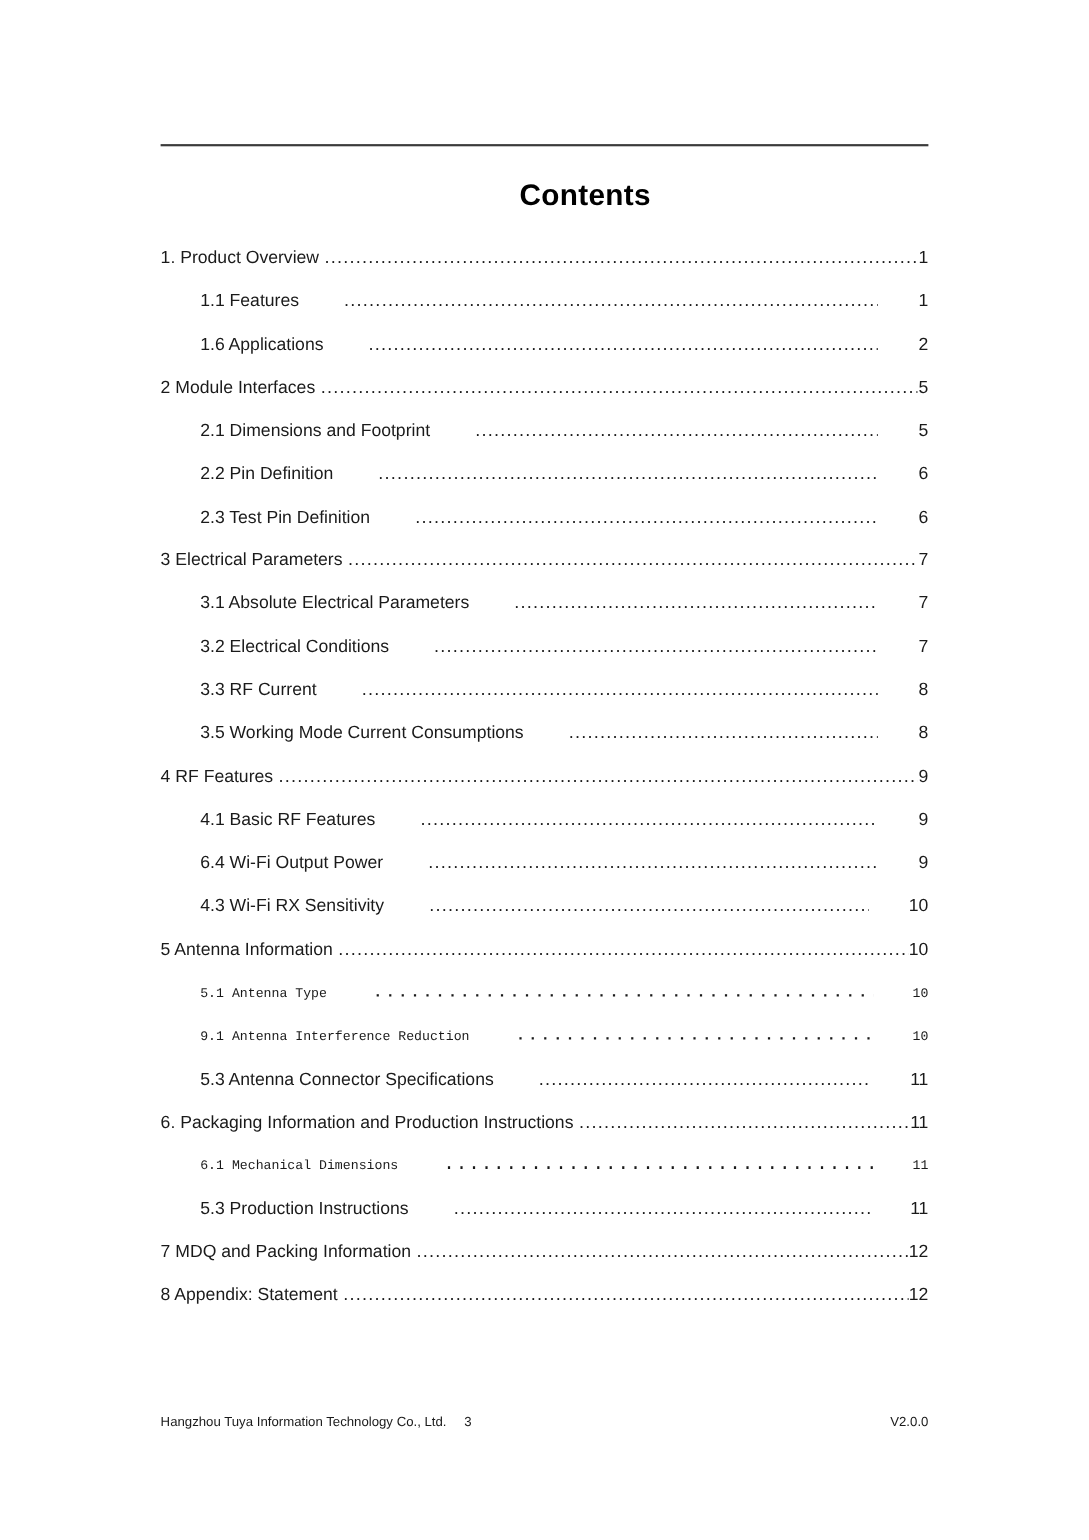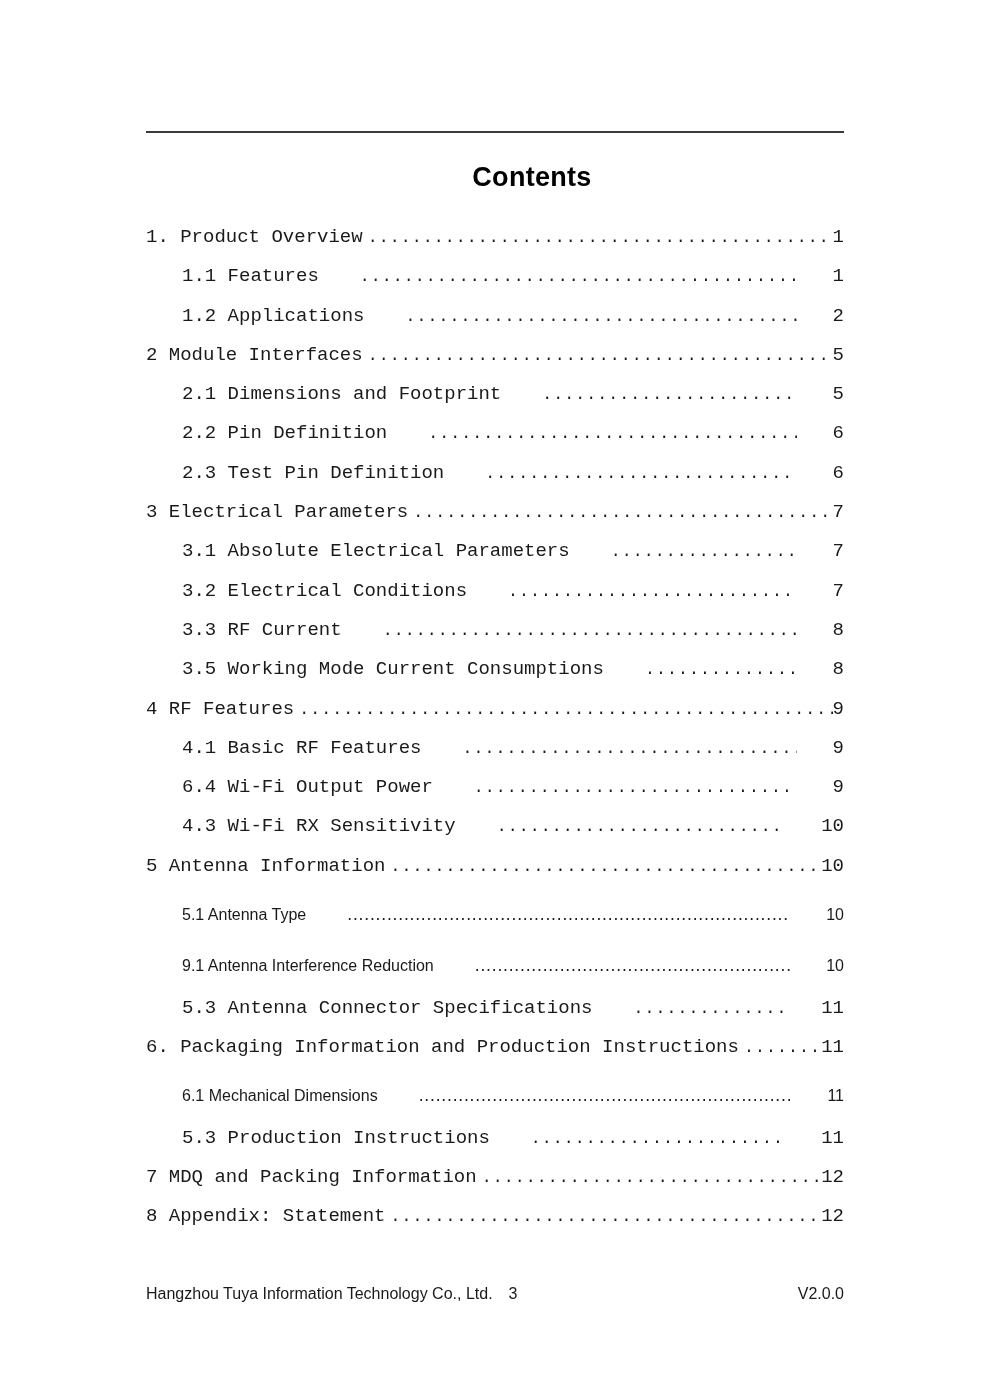--- a/index.html
+++ b/index.html
@@ -78,33 +78,32 @@
   .toc {
     position: absolute;
     left: 146px;
     top: 226px;
     width: 698px;
   }
   .toc-entry {
     display: flex;
     align-items: baseline;
     height: 39.3px;
-    font-size: 19px;
-    font-family: Liberation Mono, monospace;
+    font-size: 16px;
+    font-family: Liberation Sans, sans-serif;
     color: #1a1a1a;
     white-space: nowrap;
   }
   .toc-entry.level-2 {
     padding-left: 36px;
     gap: 36px;
   }
   .toc-entry.serif {
-    font-family: Liberation Sans, sans-serif;
-    font-size: 16px;
-    margin-top: 12px;
+    font-family: Liberation Mono, monospace;
+    font-size: 12px;
   }
   .toc-label {
     flex: 0 0 auto;
   }
   .toc-dots {
     flex: 1 1 auto;
     overflow: hidden;
     margin: 0 0px;
     position: relative;
     height: 1em;
@@ -130,21 +129,21 @@
   
   .toc-label.gap-before-dots { padding-right: 5px; }
 
   
   .footer {
     position: absolute;
     left: 146px;
     top: 1285px;
     width: 698px;
     height: 22px;
-    font-size: 16px;
+    font-size: 12px;
     font-family: "Liberation Sans", sans-serif;
     color: #1a1a1a;
   }
   .footer-left {
     position: absolute;
     left: 0;
     top: 0;
     white-space: nowrap;
   }
   .footer-pagenum {
@@ -173,21 +172,21 @@
         <span class="toc-label gap-before-dots">1. Product Overview</span>
         <span class="toc-dots"></span>
         <span class="toc-page">1</span>
       </div>
       <div class="toc-entry level-2">
         <span class="toc-label gap-before-dots">1.1 Features</span>
         <span class="toc-dots"></span>
         <span class="toc-page">1</span>
       </div>
       <div class="toc-entry level-2">
-        <span class="toc-label gap-before-dots">1.2 Applications</span>
+        <span class="toc-label gap-before-dots">1.6 Applications</span>
         <span class="toc-dots"></span>
         <span class="toc-page">2</span>
       </div>
       <div class="toc-entry level-1">
         <span class="toc-label gap-before-dots">2 Module Interfaces</span>
         <span class="toc-dots"></span>
         <span class="toc-page">5</span>
       </div>
       <div class="toc-entry level-2">
         <span class="toc-label gap-before-dots">2.1 Dimensions and Footprint</span>

